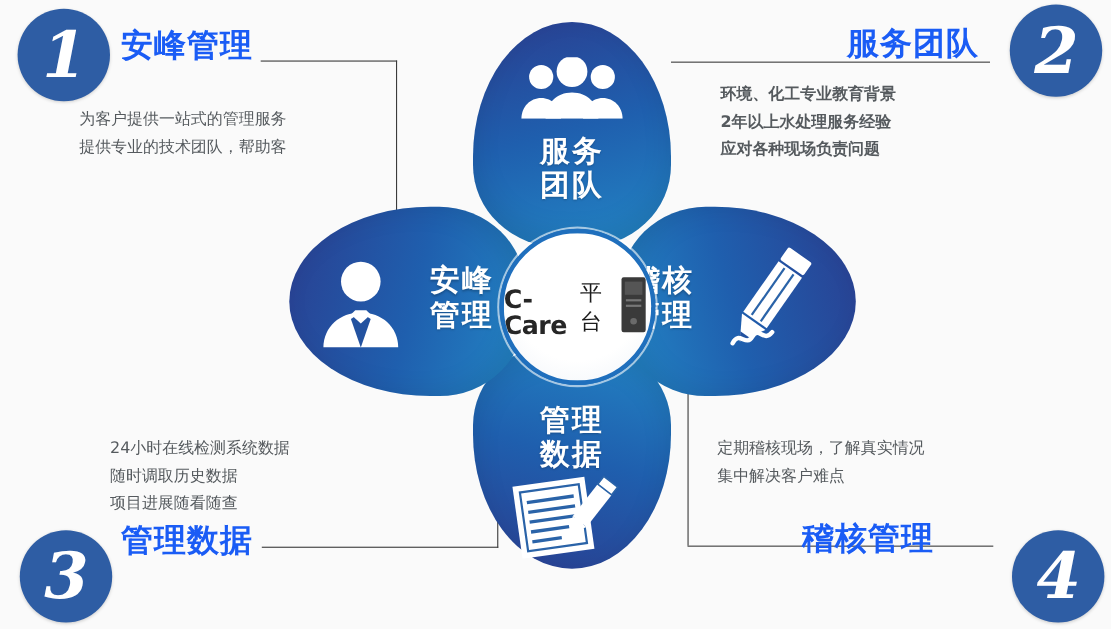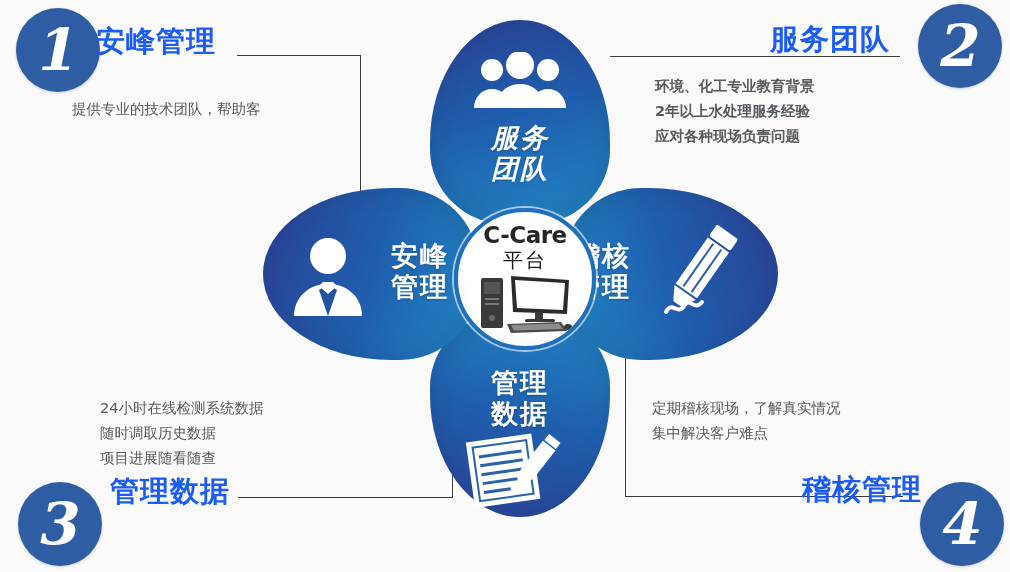--- a/index.html
+++ b/index.html
@@ -26,24 +26,24 @@
   .c2{left:918px;top:4px;}
   .c3{left:18px;top:482px;}
   .c4{left:920px;top:482px;}
 
   
   .q-title{
     position:absolute;
     color:#1a5cf5;font-weight:700;font-size:29px;
     letter-spacing:1px;white-space:nowrap;
   }
-  .t1{left:96px;top:22px;}
+  .t1{left:110px;top:22px;}
   .t2{left:770px;top:20px;}
   .t3{left:110px;top:472px;}
-  .t4{left:802px;top:470px;}
+  .t4{left:729px;top:470px;}
 
   
   .q-body{
     position:absolute;
     color:#555a5e;font-size:14.5px;line-height:25px;
     white-space:nowrap;
   }
   .b1{left:72px;top:97px;}
   .b2{left:655px;top:74px;font-weight:bold;}
   .b3{left:100px;top:396px;}
@@ -94,40 +94,41 @@
     background:linear-gradient(255deg,#2a3f91 0%,#1f5fae 52%,#2387c6 100%);
     border-radius:38% 62% 62% 38% / 46% 52% 52% 46%;
     box-shadow:inset 10px 0 26px rgba(0,0,0,.10);
   }
 
   .petal-label{
     position:absolute;color:#fff;font-weight:700;font-size:27px;
     line-height:31px;text-align:center;letter-spacing:2px;
     text-shadow:0 1px 2px rgba(0,0,0,.22);
   }
-  .pl-top{left:175px;top:110px;width:180px;font-style:italic;}
+  .pl-top{left:175px;top:110px;width:180px;}
   .pl-bottom{left:175px;top:355px;width:180px;}
   .pl-left{left:115px;top:228px;width:100px;text-align:center;}
   .pl-right{left:318px;top:228px;width:100px;text-align:left;}
 
   .petal-icon{position:absolute;}
   .pi-top{left:215px;top:40px;width:100px;height:56px;}
   .pi-bottom{left:205px;top:418px;width:110px;height:78px;}
   .pi-left{left:36px;top:222px;width:74px;height:82px;}
   .pi-right{left:405px;top:212px;width:92px;height:102px;}
 
   
   .hub{
     position:absolute;left:199px;top:196px;width:134px;height:134px;
     border-radius:50%;
     background:radial-gradient(circle at 50% 42%,#ffffff 58%,#eef3f8 100%);
     border:4px solid #1f6fbd;
     box-shadow:0 0 0 2px rgba(255,255,255,.6);
-    display:flex;flex-direction:column;align-items:center;
+    display:flex;flex-direction:row;align-items:center;
     overflow:hidden;
+    gap:12px;
   }
   .hub-title{
     margin-top:11px;color:#262626;font-size:23px;font-weight:600;
     letter-spacing:-.5px;line-height:24px;
   }
   .hub-sub{
     color:#1c1c1c;font-size:20px;font-weight:400;line-height:26px;
     letter-spacing:2px;
   }
   .hub-icon{margin-top:1px;}
@@ -149,20 +150,21 @@
   <div class="num-circle c2">2</div>
   <div class="num-circle c3">3</div>
   <div class="num-circle c4">4</div>
 
   <div class="q-title t1">安峰管理</div>
   <div class="q-title t2">服务团队</div>
   <div class="q-title t3">管理数据</div>
   <div class="q-title t4">稽核管理</div>
 
   <div class="q-body b1">
+    <div>为客户提供一站式的管理服务</div>
     <div>提供专业的技术团队，帮助客</div>
   </div>
   <div class="q-body b2">
     <div>环境、化工专业教育背景</div>
     <div>2年以上水处理服务经验</div>
     <div>应对各种现场负责问题</div>
   </div>
   <div class="q-body b3">
     <div>24小时在线检测系统数据</div>
     <div>随时调取历史数据</div>

